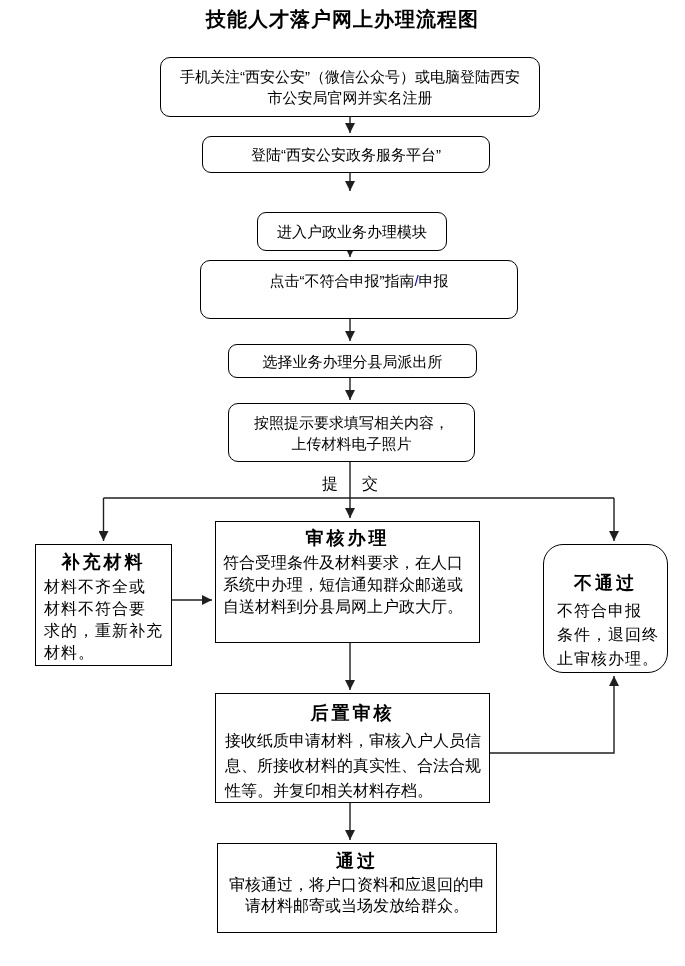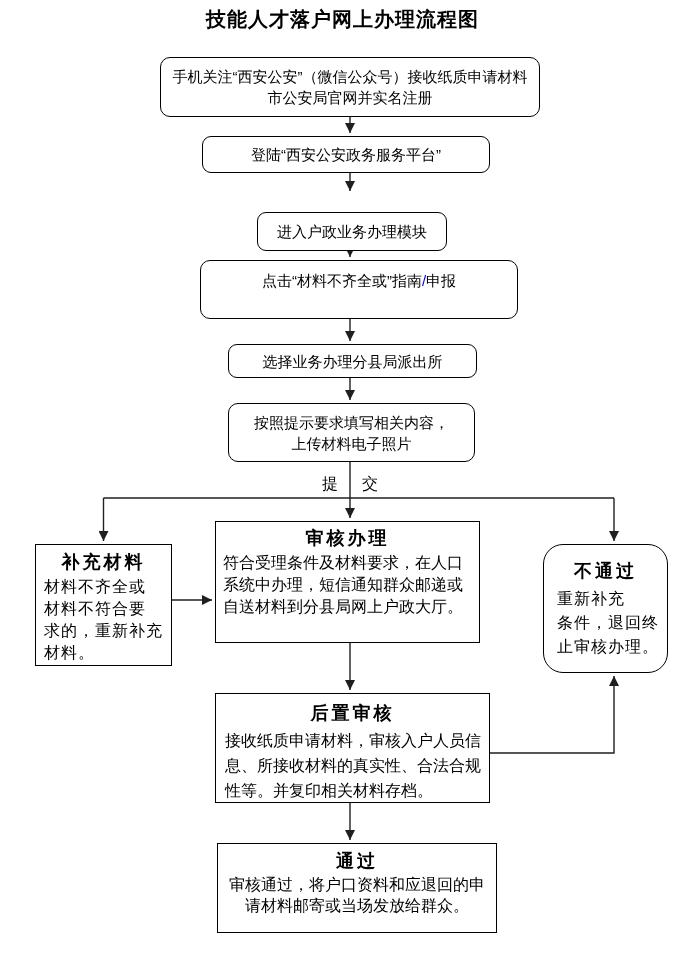--- a/index.html
+++ b/index.html
@@ -62,21 +62,21 @@
   .branch .bbody {
     white-space: pre-line;
     text-align: left;
     font-size: 16px;
     line-height: 22px;
   }
   .box-supplement { padding-top: 5px; }
   .box-supplement .bbody { padding: 2px 2px 0 8px; letter-spacing: 1px; }
   .box-review { padding-top: 4px; }
   .box-review .bbody { padding: 2px 6px 0 7px; }
-  .box-reject { padding-top: 14px; }
+  .box-reject { padding-top: 26px; }
   .box-reject .bbody { padding: 4px 2px 0 13px; letter-spacing: 1px; line-height: 24px; }
   .box-post { padding-top: 7px; }
   .box-post .bbody { padding: 3px 2px 0 9px; line-height: 25px; }
   .box-pass { padding-top: 5px; }
   .box-pass .bbody { text-align: center; padding-top: 1px; line-height: 21px; }
 
   .submit-label {
     position: absolute;
     left: 296px; top: 474px;
     width: 108px;
@@ -112,35 +112,35 @@
       <path d="M172 600 L212 600" marker-end="url(#arw)"></path>
       <path d="M350 643 L350 690" marker-end="url(#arw)"></path>
       <path d="M488 753 L614 753 L614 676" marker-end="url(#arw)"></path>
       <path d="M350 803 L350 840" marker-end="url(#arw)"></path>
     </g>
   </svg>
 
   <div class="page-title">技能人才落户网上办理流程图</div>
 
   <div class="node round10 pre" style="left:160px; top:57px; width:380px; height:60px; padding:0 4px;">
-    <span class="pre">手机关注“西安公安”（微信公众号）接收纸质申请材料
+    <span class="pre">手机关注“西安公安”（微信公众号）或电脑登陆西安
 市公安局官网并实名注册</span>
   </div>
 
   <div class="node round9" style="left:202px; top:136px; width:288px; height:37px;">
     <span>登陆“西安公安政务服务平台”</span>
   </div>
 
   <div class="node round9" style="left:257px; top:194px; width:190px; height:39px;margin-top:18px;">
     <span>进入户政业务办理模块</span>
   </div>
 
   <div class="node round10 top-align" style="left:200px; top:260px; width:318px; height:59px;">
     <span>
-      <span>点击“材料不齐全或”指南</span><span class="slash-link" style="color:#0000ee;">/</span><span>申报</span>
+      <span>点击“不符合申报”指南</span><span class="slash-link" style="color:#0000ee;">/</span><span>申报</span>
     </span>
   </div>
 
   <div class="node round9" style="left:228px; top:344px; width:249px; height:34px;">
     <span>选择业务办理分县局派出所</span>
   </div>
 
   <div class="node round10 pre" style="left:228px; top:403px; width:247px; height:59px;">
     <span class="pre">按照提示要求填写相关内容，
 上传材料电子照片</span>
@@ -161,21 +161,21 @@
 
   <div class="node branch box-review" style="left:215px; top:521px; width:265px; height:122px;">
     <div class="btitle">审核办理</div>
     <div class="bbody">符合受理条件及材料要求，在人口
 系统中办理，短信通知群众邮递或
 自送材料到分县局网上户政大厅。</div>
   </div>
 
   <div class="node branch box-reject round20" style="left:543px; top:544px; width:125px; height:129px;">
     <div class="btitle">不通过</div>
-    <div class="bbody">重新补充
+    <div class="bbody">不符合申报
 条件，退回终
 止审核办理。</div>
   </div>
 
   <div class="node branch box-post" style="left:215px; top:693px; width:275px; height:110px;">
     <div class="btitle">后置审核</div>
     <div class="bbody">接收纸质申请材料，审核入户人员信
 息、所接收材料的真实性、合法合规
 性等。并复印相关材料存档。</div>
   </div>

